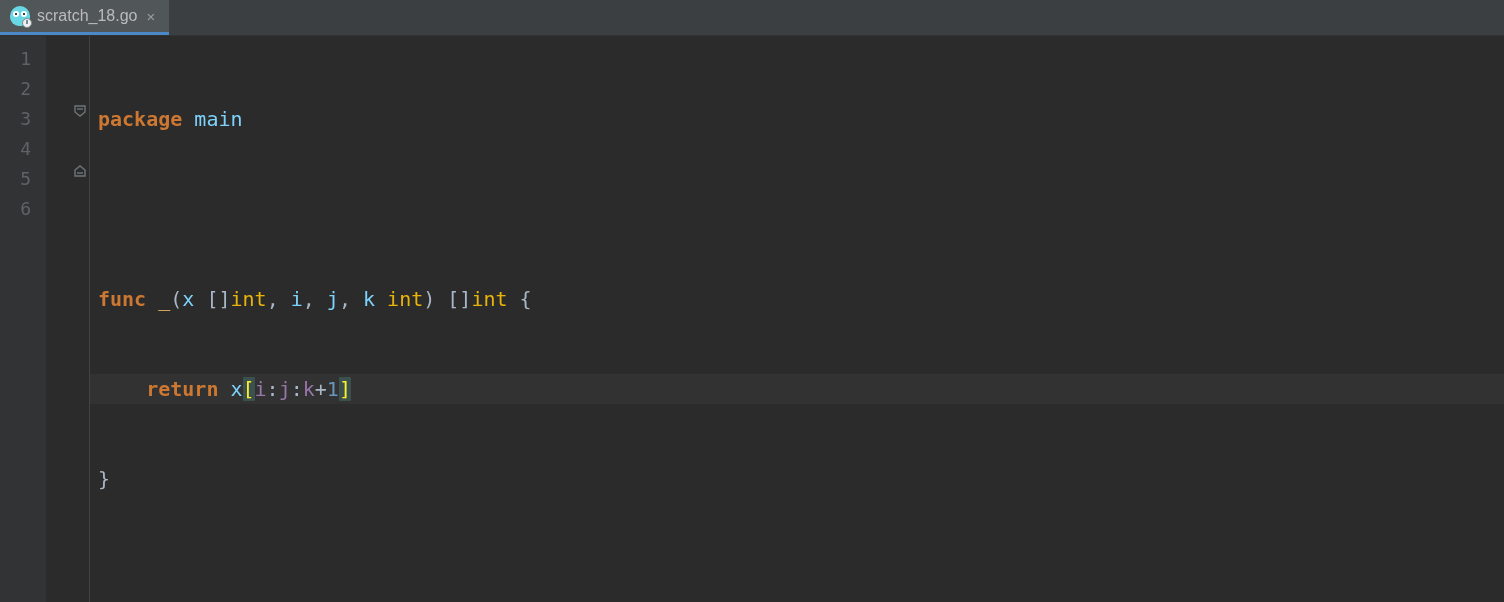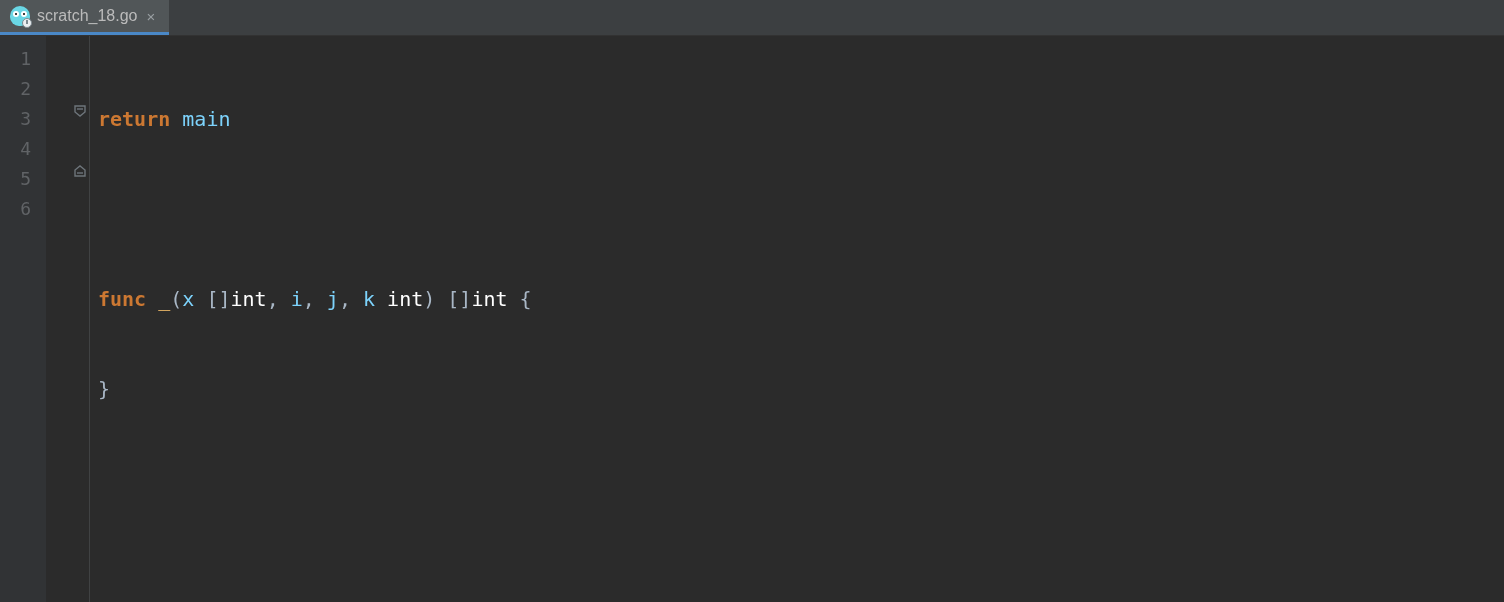--- a/index.html
+++ b/index.html
@@ -116,21 +116,21 @@
     padding-left: 8px;
     position: relative;
   }
   .code-line.hl {
     background: #323232;
   }
 
   
   .kw    { color: #cc7832; font-weight: 600; }
   .ident { color: #7dd3fc; }
-  .type  { color: #ffffff; }
+  .type  { color: #eab308; }
   .fn    { color: #ffc66d; }
   .num   { color: #6897bb; }
   .punc  { color: #a9b7c6; }
   .var   { color: #9876aa; }
   .op    { color: #a9b7c6; }
   .bracket-hl {
     background: #3b514d;
     color: #ffef28;
     border-radius: 1px;
   }
@@ -171,19 +171,20 @@
     </span>
     <span class="fold-mark" style="top:129px">
       <svg viewBox="0 0 12 12">
           <path d="M1 11 H11 V5 L6 1 L1 5 Z" fill="none" stroke="#6e757b" stroke-width="1.4"></path>
           <path d="M3 8 H9" stroke="#6e757b" stroke-width="1.4"></path>
         </svg>
     </span>
   </div>
 
   <div class="code">
-    <div class="code-line"><span class="kw">return</span> <span class="ident">main</span></div>
+    <div class="code-line"><span class="kw">package</span> <span class="ident">main</span></div>
     <div class="code-line"></div>
     <div class="code-line"><span class="kw">func</span> <span class="fn">_</span><span class="punc">(</span><span class="ident">x</span> <span class="punc">[</span><span class="punc">]</span><span class="type">int</span><span class="punc">,</span> <span class="ident">i</span><span class="punc">,</span> <span class="ident">j</span><span class="punc">,</span> <span class="ident">k</span> <span class="type">int</span><span class="punc">)</span> <span class="punc">[</span><span class="punc">]</span><span class="type">int</span> <span class="punc">{</span></div>
+    <div class="code-line hl">    <span class="kw">return</span> <span class="ident">x</span><span class="bracket-hl">[</span><span class="var">i</span><span class="op">:</span><span class="var">j</span><span class="op">:</span><span class="var">k</span><span class="op">+</span><span class="num">1</span><span class="bracket-hl">]</span></div>
     <div class="code-line"><span class="punc">}</span></div>
     <div class="code-line"></div>
   </div>
 </div>
 
 </body></html>

